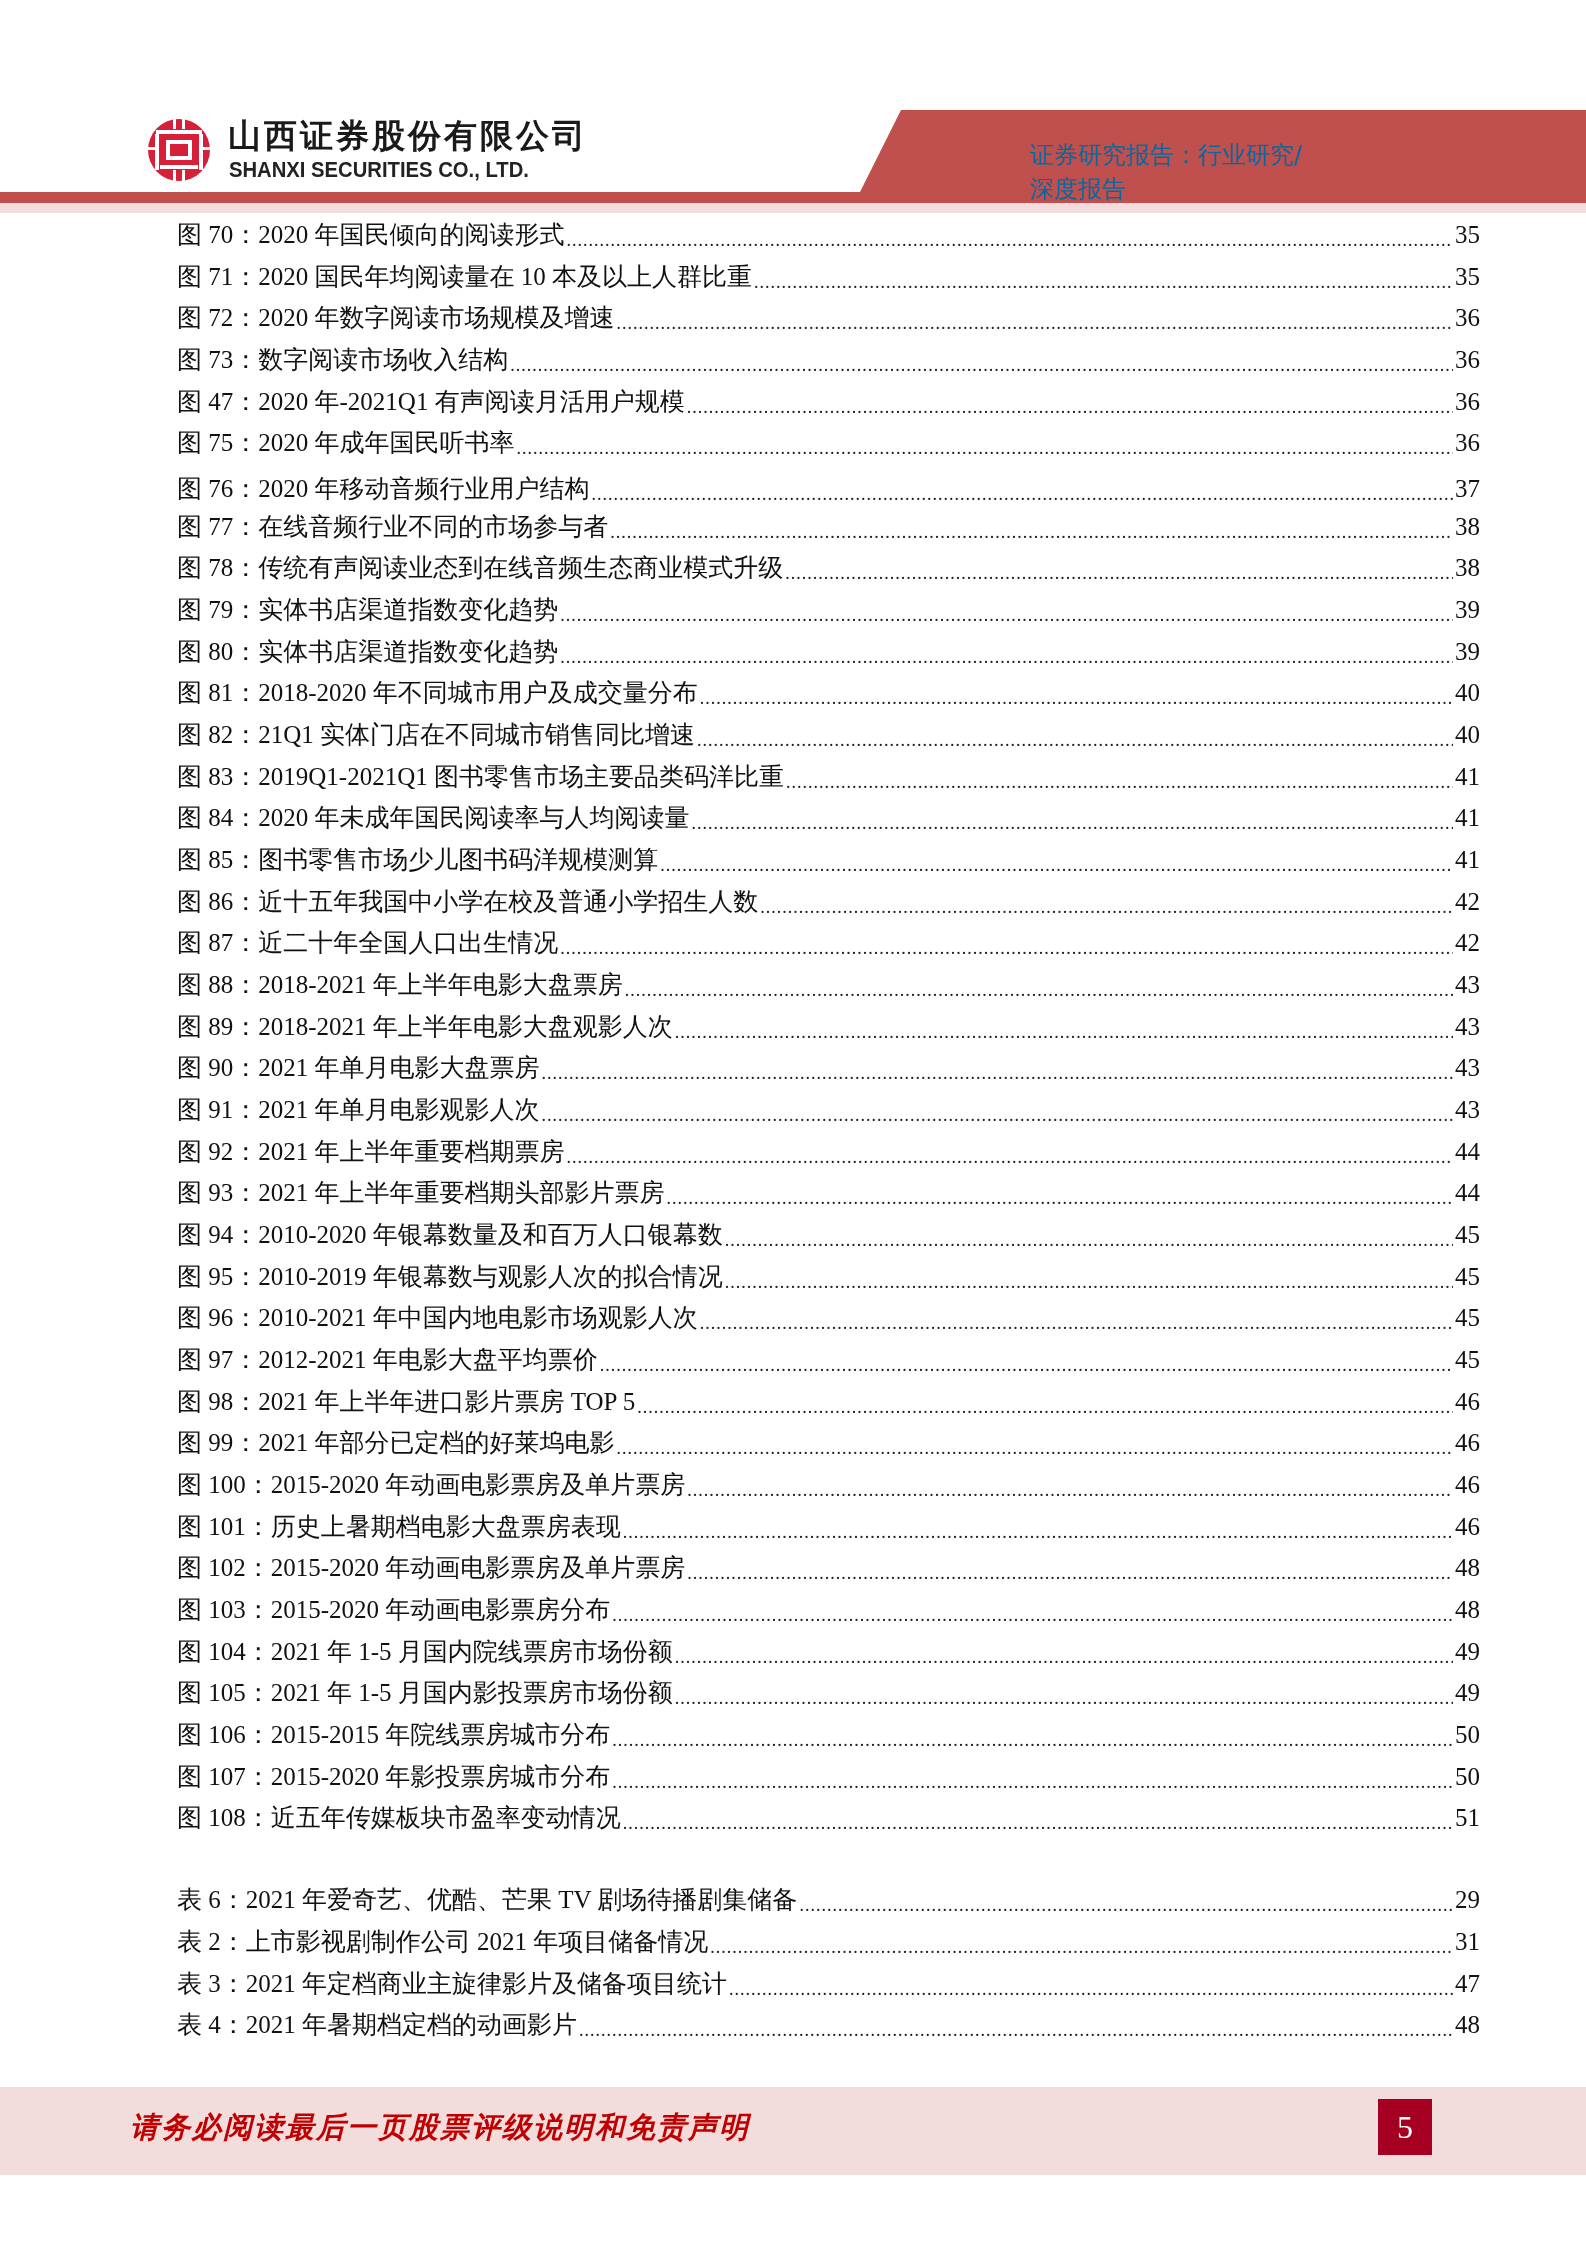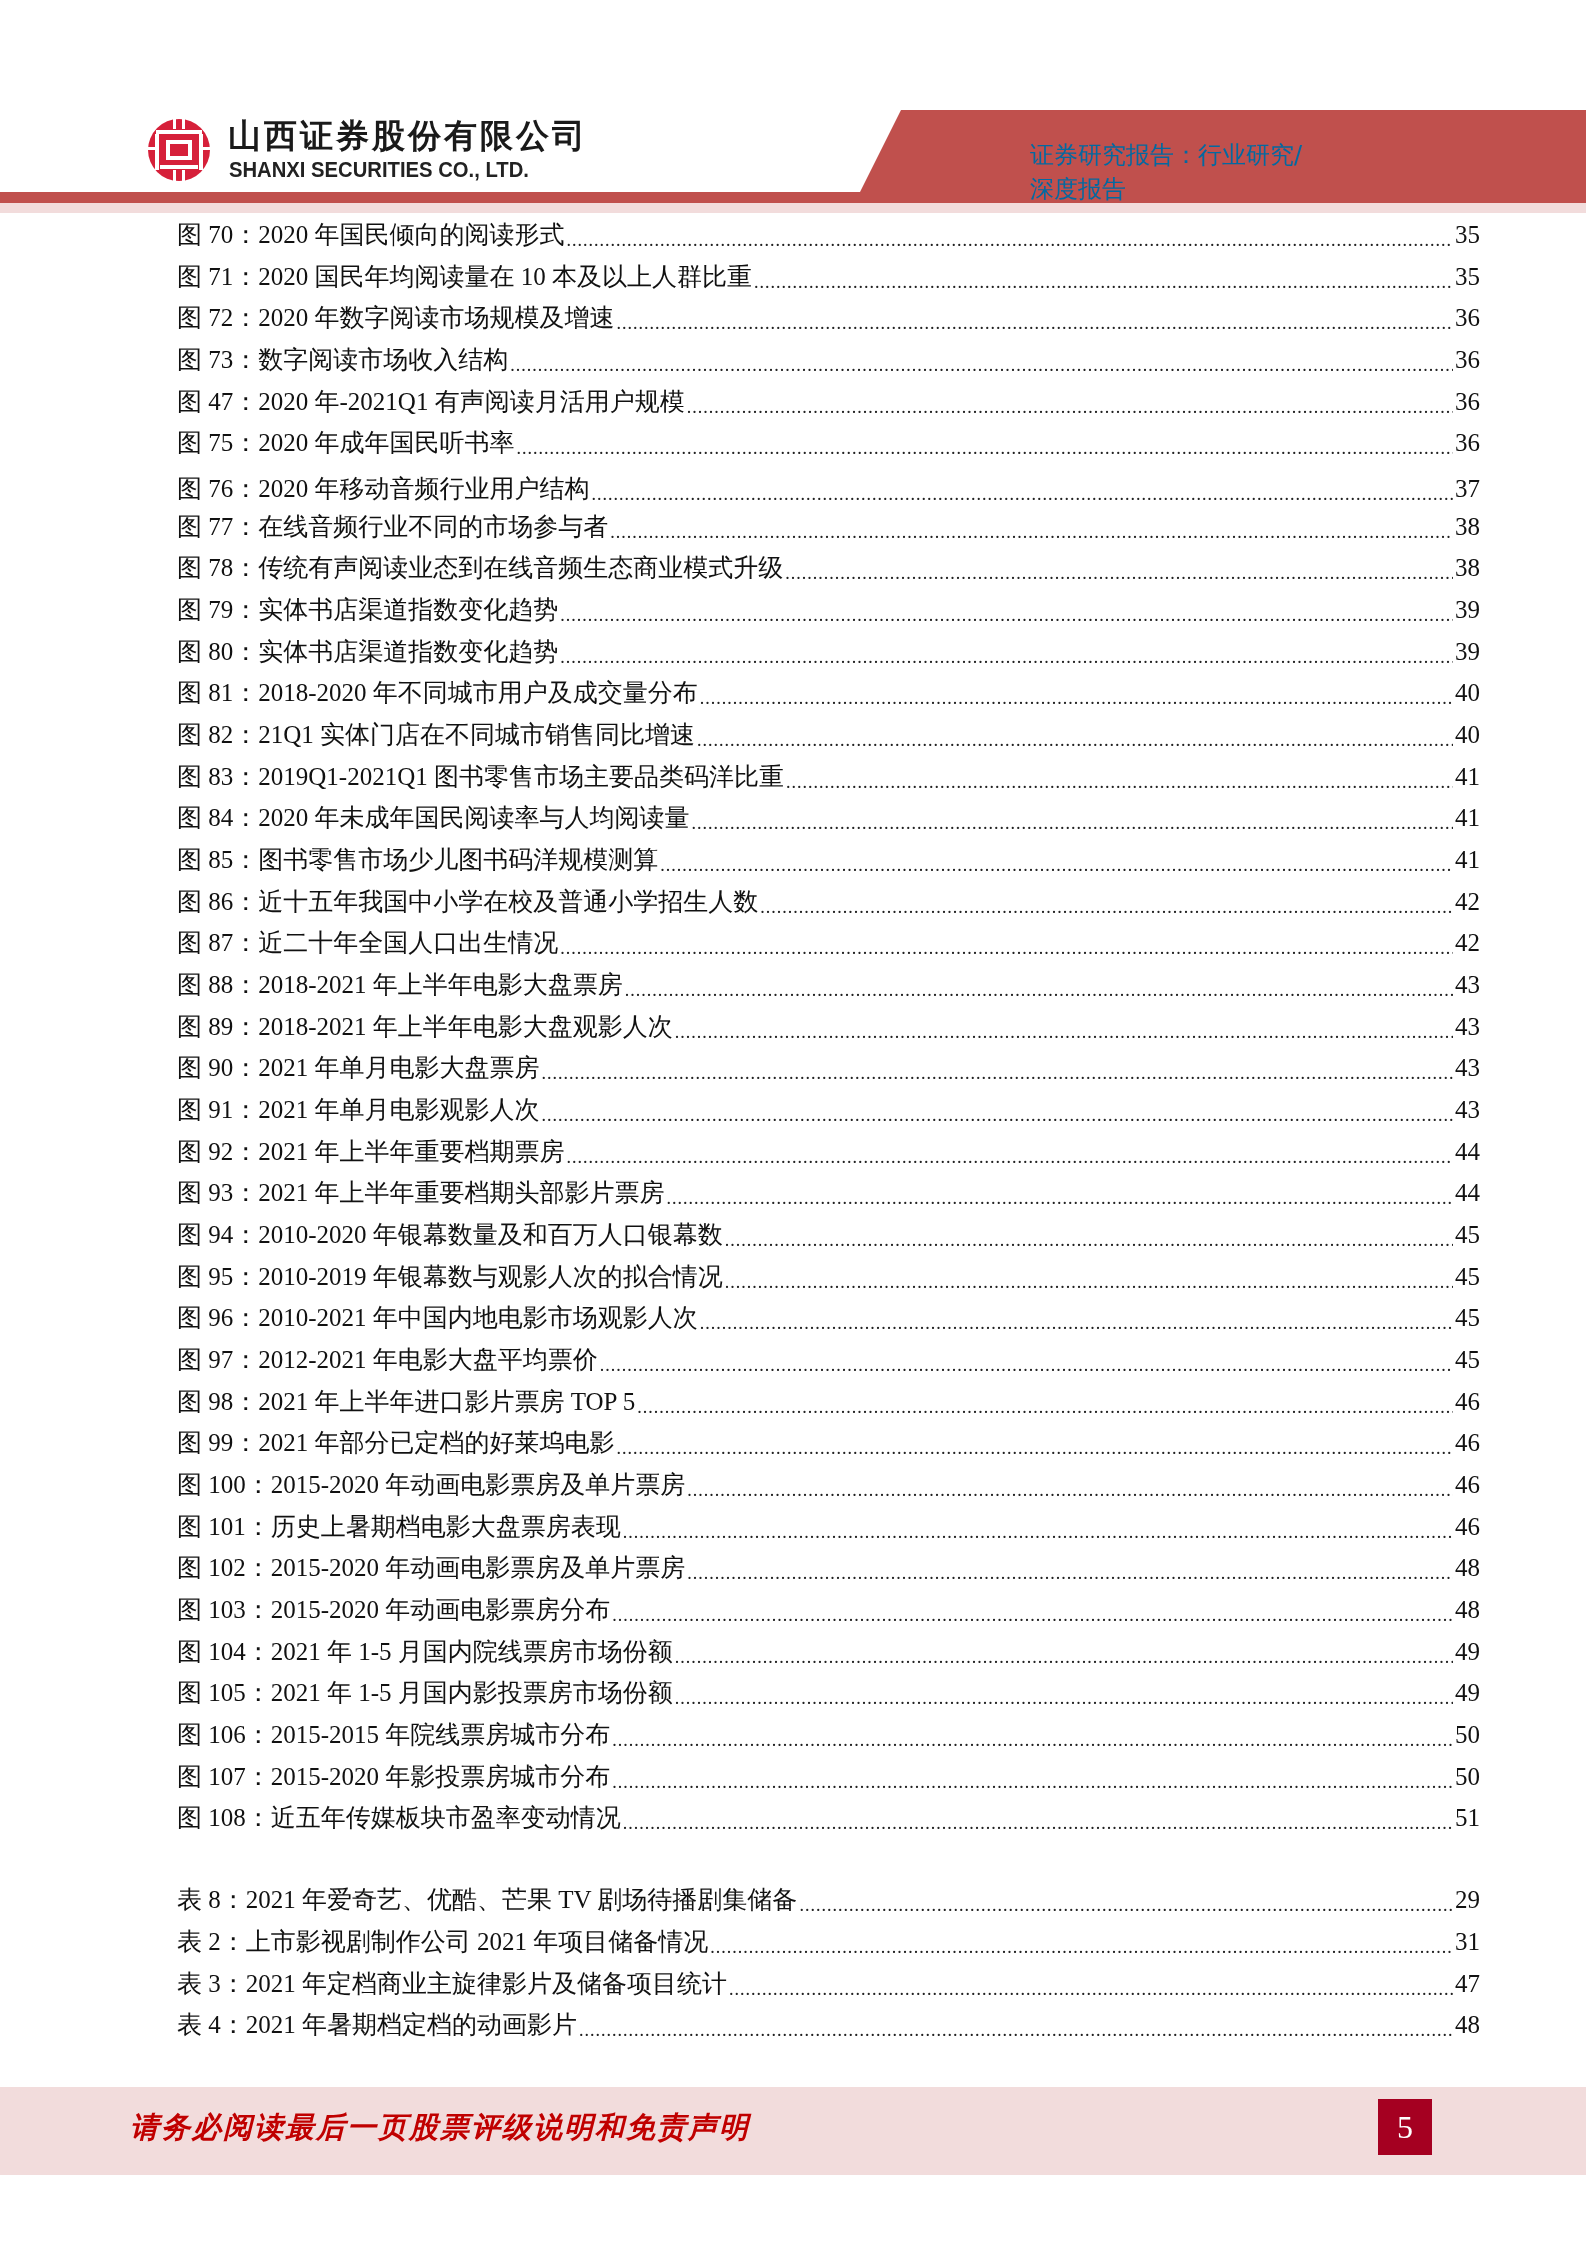--- a/index.html
+++ b/index.html
@@ -255,21 +255,21 @@
       <span class="toc-dots"></span>
       <span class="toc-page">50</span>
     </div>
   <div class="toc-row" style="top:1584px">
       <span class="toc-label">图 108：近五年传媒板块市盈率变动情况</span>
       <span class="toc-dots"></span>
       <span class="toc-page">51</span>
     </div>
 
   <div class="toc-row" style="top:1666px">
-      <span class="toc-label">表 8：2021 年爱奇艺、优酷、芒果 TV 剧场待播剧集储备</span>
+      <span class="toc-label">表 6：2021 年爱奇艺、优酷、芒果 TV 剧场待播剧集储备</span>
       <span class="toc-dots"></span>
       <span class="toc-page">29</span>
     </div>
   <div class="toc-row" style="top:1708px">
       <span class="toc-label">表 2：上市影视剧制作公司 2021 年项目储备情况</span>
       <span class="toc-dots"></span>
       <span class="toc-page">31</span>
     </div>
   <div class="toc-row" style="top:1750px">
       <span class="toc-label">表 3：2021 年定档商业主旋律影片及储备项目统计</span>

